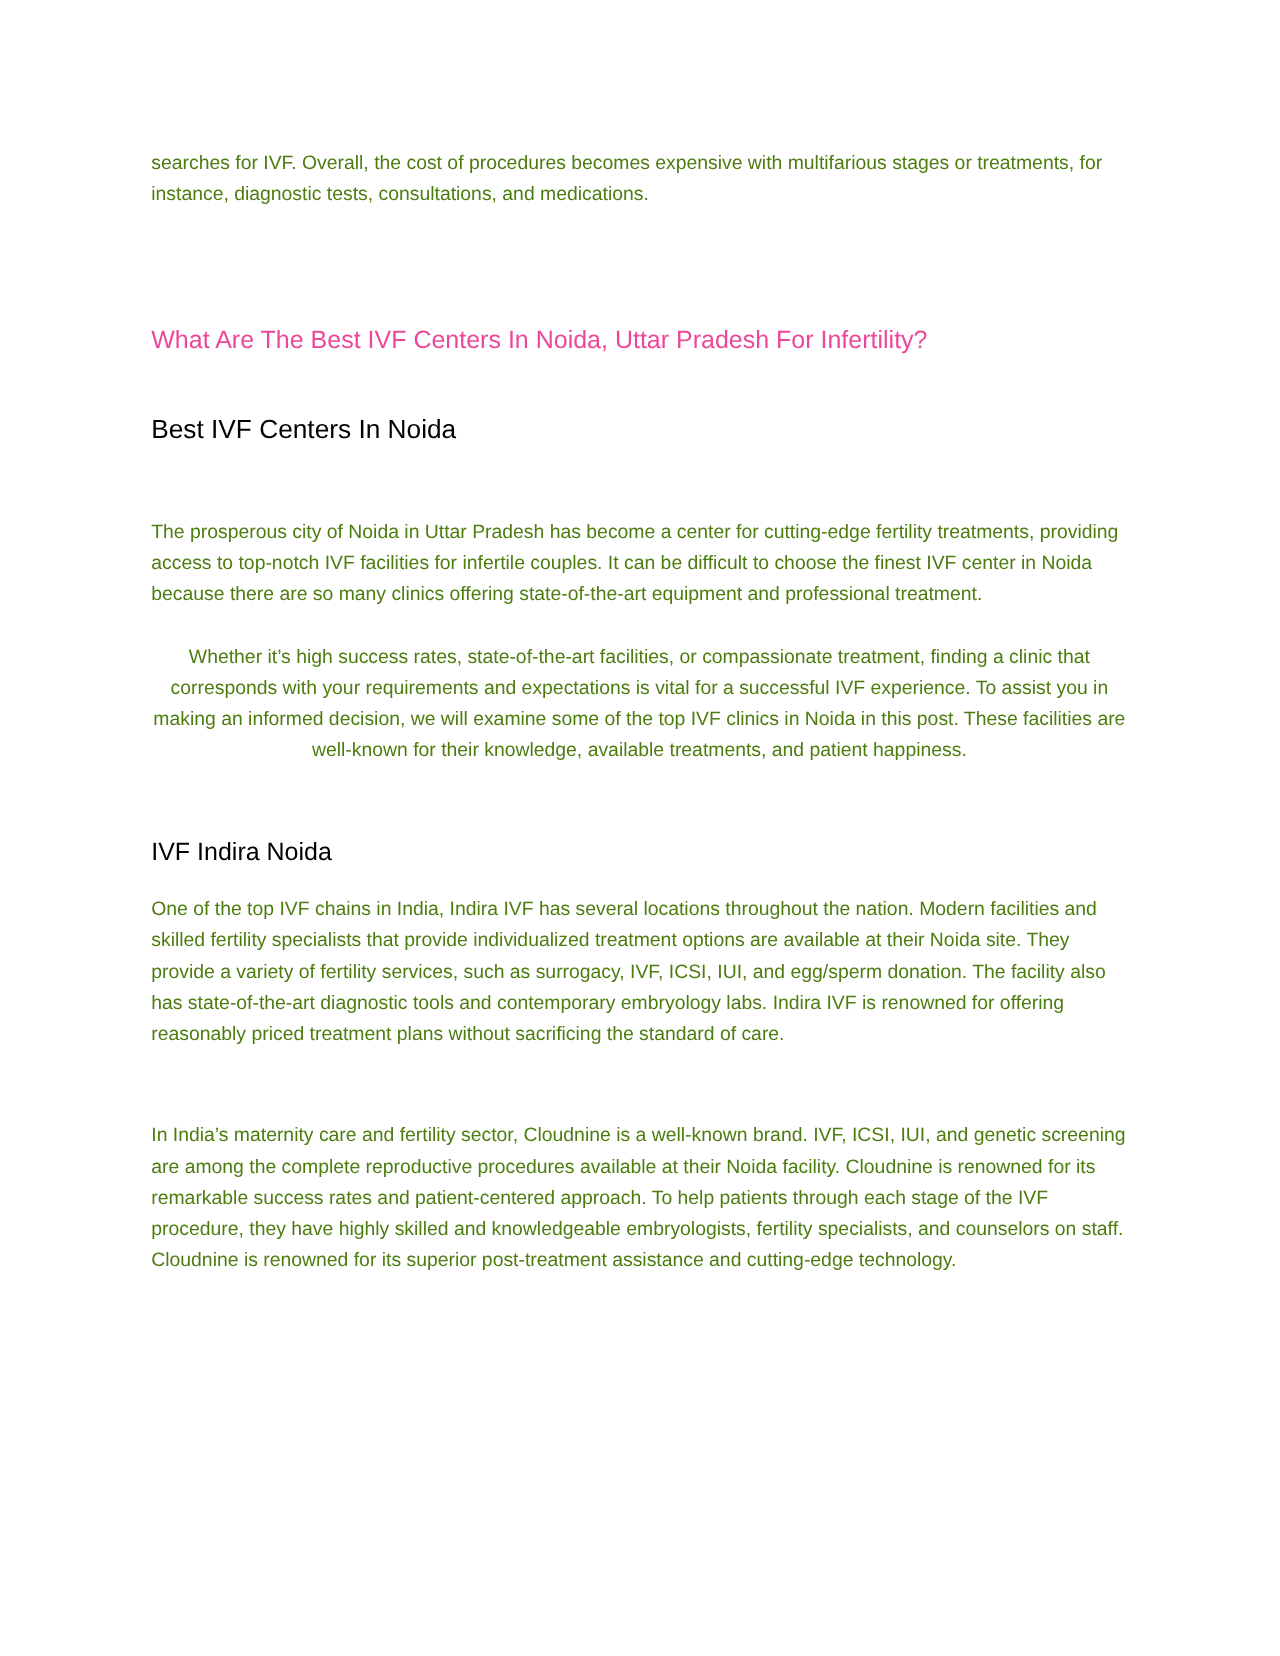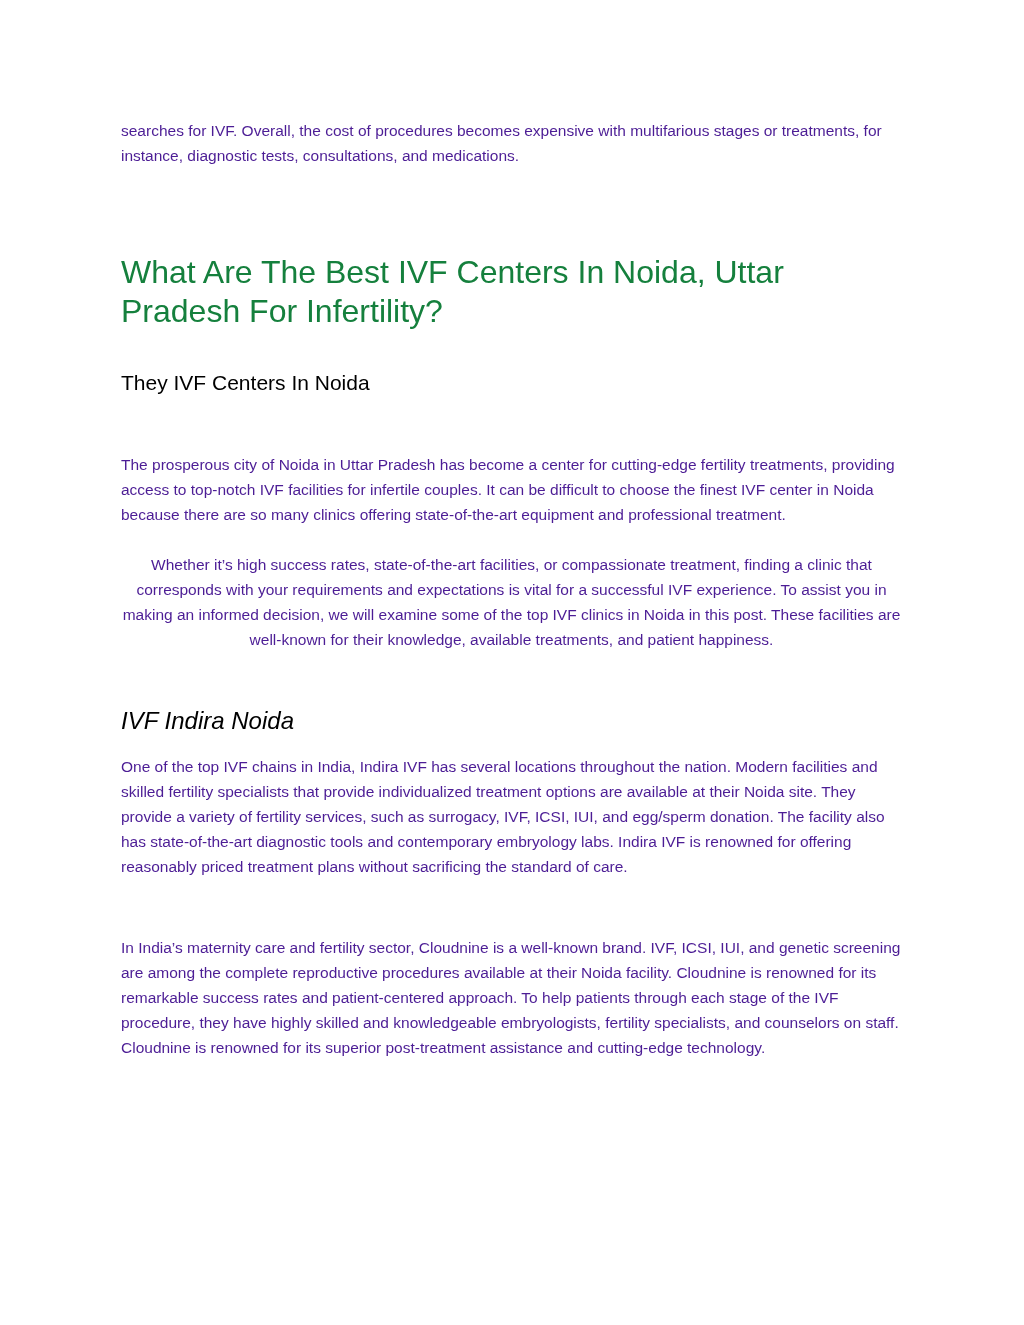--- a/index.html
+++ b/index.html
@@ -18,60 +18,59 @@
     font-family: "Liberation Sans", sans-serif;
     overflow: hidden;
   }
   .doc-content {
     width: 781px;
   }
   .para {
     font-size: 15.5px;
     line-height: 25px;
     margin: 0;
-    color: #4c1d95;
+    color: #4d7c0f;
   }
   .heading-1 {
-    font-size: 32px;
+    font-size: 20px;
     line-height: 39px;
     font-weight: 400;
     margin: 85px 0 0 0;
-    color: #15803d;
+    color: #ec4899;
   }
   .heading-2 {
     font-size: 21px;
     line-height: 27px;
     font-weight: 400;
     margin: 38px 0 0 0;
     color: #000000;
   }
   .heading-3 {
-    font-size: 24px;
+    font-size: 20px;
     line-height: 26px;
     font-weight: 400;
     margin: 0;
     color: #000000;
-    font-style: italic;
   }
   .mt-para1 { margin-top: 56px; }
   .mt-para2 { margin-top: 25px; text-align: center; }
   .mt-section { margin-top: 56px; }
   .mt-sectionbody { margin-top: 20px; }
 </style>
 </head>
 <body>
 
 <div class="doc-page">
   <div class="doc-content">
 
     <p class="para">searches for IVF. Overall, the cost of procedures becomes expensive with multifarious stages or treatments, for instance, diagnostic tests, consultations, and medications.</p>
 
     <h1 class="heading-1">What Are The Best IVF Centers In Noida, Uttar Pradesh For Infertility?</h1>
 
-    <h2 class="heading-2">They IVF Centers In Noida</h2>
+    <h2 class="heading-2">Best IVF Centers In Noida</h2>
 
     <p class="para mt-para1">The prosperous city of Noida in Uttar Pradesh has become a center for cutting-edge fertility treatments, providing access to top-notch IVF facilities for infertile couples. It can be difficult to choose the finest IVF center in Noida because there are so many clinics offering state-of-the-art equipment and professional treatment.</p>
 
     <p class="para mt-para2">Whether it’s high success rates, state-of-the-art facilities, or compassionate treatment, finding a clinic that corresponds with your requirements and expectations is vital for a successful IVF experience. To assist you in making an informed decision, we will examine some of the top IVF clinics in Noida in this post. These facilities are well-known for their knowledge, available treatments, and patient happiness.</p>
 
     <div class="mt-section">
       <h3 class="heading-3">IVF Indira Noida</h3>
       <p class="para mt-sectionbody">One of the top IVF chains in India, Indira IVF has several locations throughout the nation. Modern facilities and skilled fertility specialists that provide individualized treatment options are available at their Noida site. They provide a variety of fertility services, such as surrogacy, IVF, ICSI, IUI, and egg/sperm donation. The facility also has state-of-the-art diagnostic tools and contemporary embryology labs. Indira IVF is renowned for offering reasonably priced treatment plans without sacrificing the standard of care.</p>
     </div>
 

